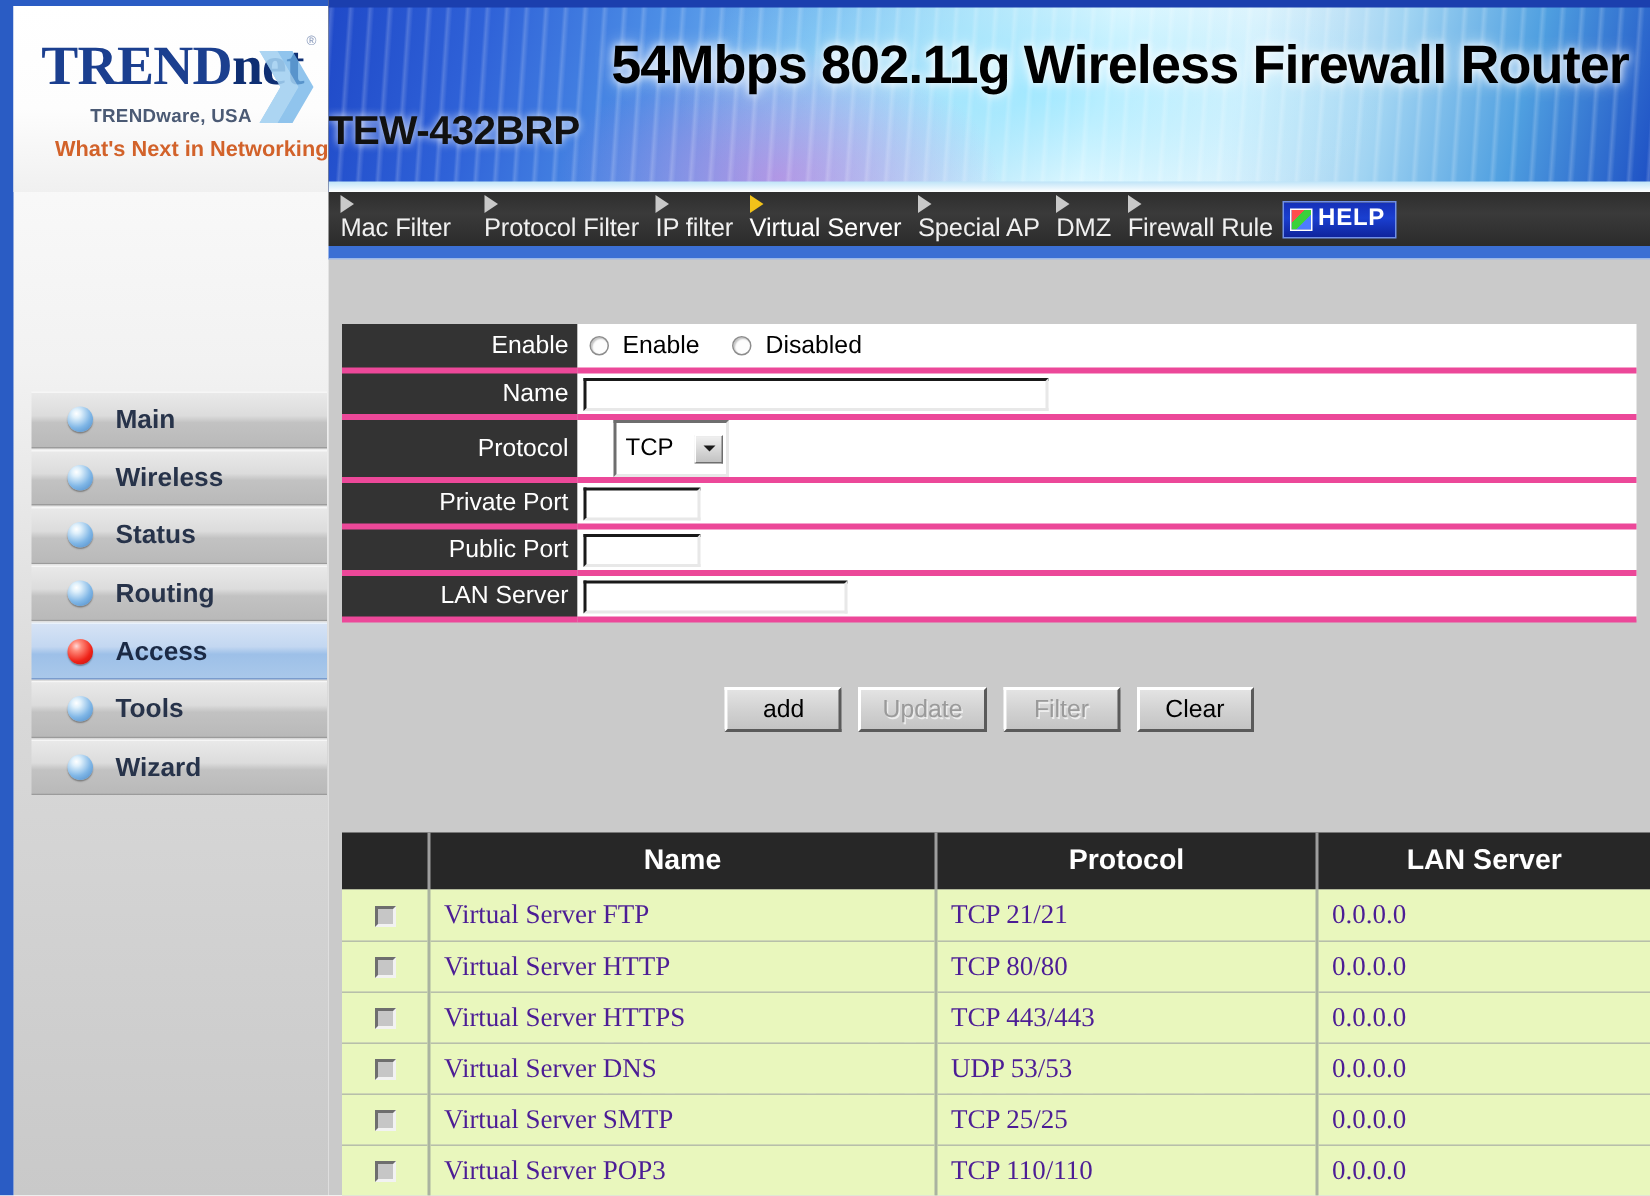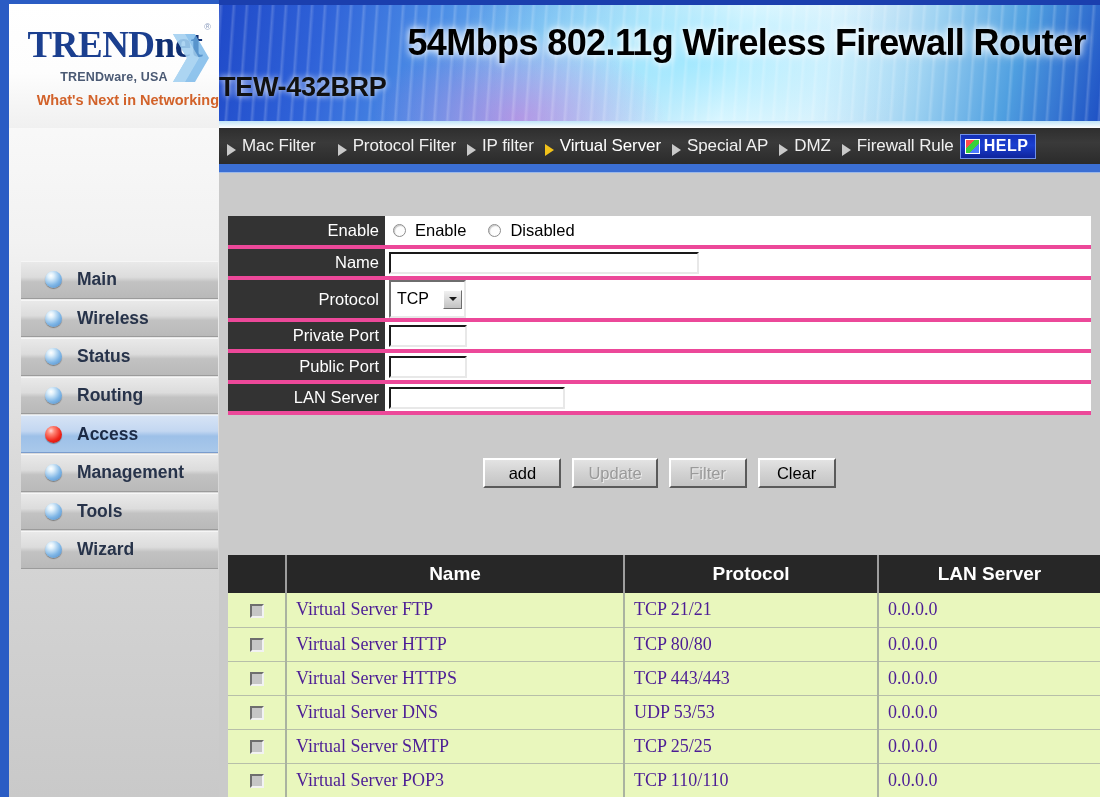--- a/index.html
+++ b/index.html
@@ -209,23 +209,24 @@
     left: 0; top: 128px;
     width: 881px; height: 36px;
     background: linear-gradient(to bottom, #2e2e2e 0%, #3a3a3a 40%, #2b2b2b 100%);
     display: flex;
     align-items: center;
     padding-left: 8px;
     overflow: hidden;
   }
   .nav-tab {
     display: flex;
-    align-items: flex-end;
+    align-items: flex-start;
     white-space: nowrap;
     cursor: pointer;
+    flex-direction: column;
   }
   .tab-arrow {
     width: 0; height: 0;
     border-left: 9px solid #c9c9c9;
     border-top: 6px solid transparent;
     border-bottom: 6px solid transparent;
     margin-right: 6px;
     flex: 0 0 auto;
   }
   .nav-tab.active .tab-arrow {
@@ -369,20 +370,21 @@
     height: 38px;
     width: 77px;
     border: 2px solid;
     border-top-color: #6e6e6e;
     border-left-color: #6e6e6e;
     border-right-color: #e8e8e8;
     border-bottom-color: #e8e8e8;
     background: #ffffff;
     cursor: pointer;
     position: relative;
+    margin-left: 20px;
   }
   .sel-text {
     font-size: 16px;
     color: #000000;
     padding-left: 6px;
     flex: 1 1 auto;
     white-space: nowrap;
   }
   .sel-btn {
     width: 19px; height: 19px;
@@ -525,24 +527,20 @@
         <div class="nav-item">
           <span class="nav-orb"></span>
           <span class="nav-label">Routing</span>
         </div>
         <div class="nav-item active">
           <span class="nav-orb"></span>
           <span class="nav-label">Access</span>
         </div>
         <div class="nav-item">
           <span class="nav-orb"></span>
-          <span class="nav-label">Management</span>
-        </div>
-        <div class="nav-item">
-          <span class="nav-orb"></span>
           <span class="nav-label">Tools</span>
         </div>
         <div class="nav-item">
           <span class="nav-orb"></span>
           <span class="nav-label">Wizard</span>
         </div>
       </div>
 
     </div>
   </div>

